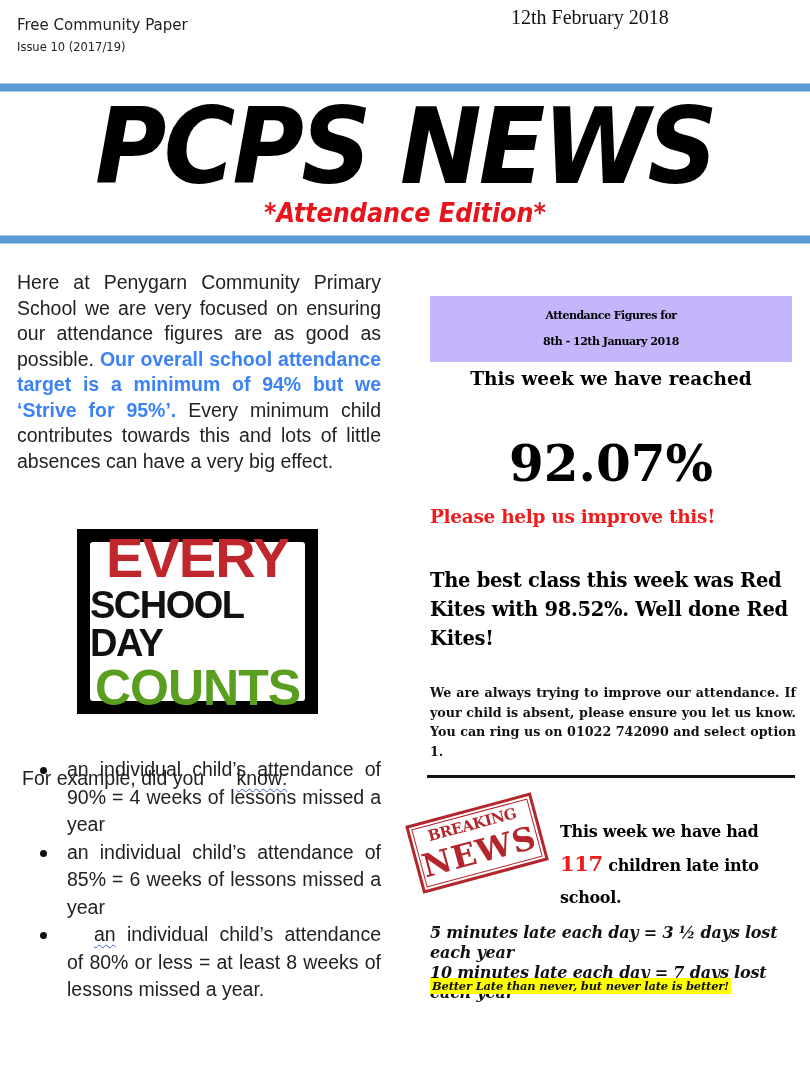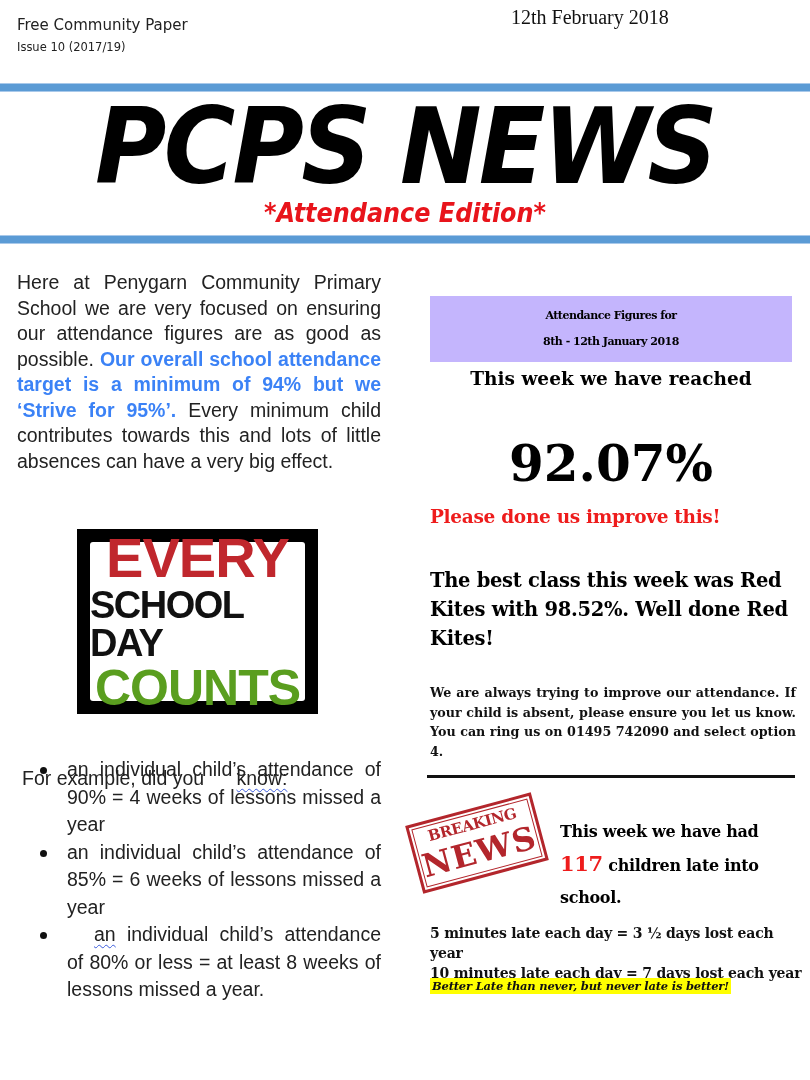--- a/index.html
+++ b/index.html
@@ -71,21 +71,21 @@
     .stamp-inner { width: 100%; height: 100%; border: 1px solid #b3262c; box-sizing: border-box;
       text-align: center; color: #b3262c; font-family: "DejaVu Serif", serif; font-weight: bold; }
     .stamp-top { font-size: 15px; line-height: 20px; letter-spacing: -0.5px; }
     .stamp-bot { font-size: 32px; line-height: 36px; letter-spacing: 1px; }
 
     .late-text { left: 560px; top: 816px; width: 240px; font-family: "DejaVu Serif", serif;
       font-weight: bold; font-size: 16px; line-height: 32px; letter-spacing: -0.3px; }
     .late-count { color: #ee1c1c; font-size: 21px; }
 
     .stats { left: 430px; top: 923px; font-family: "DejaVu Serif", serif; font-weight: bold;
-      font-size: 14px; line-height: 20px; color: #111; letter-spacing: -0.2px; }
+      font-size: 16px; line-height: 20px; color: #111; letter-spacing: -0.2px; font-style: italic; }
     .motto { left: 430px; top: 978px; font-family: "DejaVu Serif", serif; font-weight: bold;
       font-style: italic; font-size: 11.5px; background: #ffff00; padding: 1px 2px; color: #111; letter-spacing: -0.2px; }
   </style>
 </head>
 <body>
 
 <div class="abs free-paper">Free Community Paper</div>
 <div class="abs issue">Issue 10 (2017/19)</div>
 <div class="abs date">12th February 2018</div>
 
@@ -111,23 +111,23 @@
   <li><span class="dot"></span><span>an individual child’s attendance of 85% = 6 weeks of lessons missed a year</span></li>
   <li><span class="dot"></span><span class="squiggle">an</span><span> individual child’s attendance of 80% or less = at least 8 weeks of lessons missed a year.</span></li>
 </ul>
 
 <div class="abs fig-box">
   <div>Attendance Figures for</div>
   <div>8th - 12th January 2018</div>
 </div>
 <div class="abs reached-lbl">This week we have reached</div>
 <div class="abs pct">92.07%</div>
-<div class="abs help">Please done us improve this!</div>
+<div class="abs help">Please help us improve this!</div>
 <div class="abs best">The best class this week was Red Kites with 98.52%.  Well done Red Kites!</div>
-<div class="abs phone-para">We are always trying to improve our attendance.  If your child is absent, please ensure you let us know.  You can ring us on 01495 742090 and select option 4.</div>
+<div class="abs phone-para">We are always trying to improve our attendance.  If your child is absent, please ensure you let us know.  You can ring us on 01022 742090 and select option 1.</div>
 <div class="abs rule-black"></div>
 
 <div class="abs stamp">
   <div class="stamp-inner">
     <div class="stamp-top">BREAKING</div>
     <div class="stamp-bot">NEWS</div>
   </div>
 </div>
 
 <div class="abs late-text"><span>This week we have had </span><span class="late-count">117</span><span> children late into school.</span></div>

